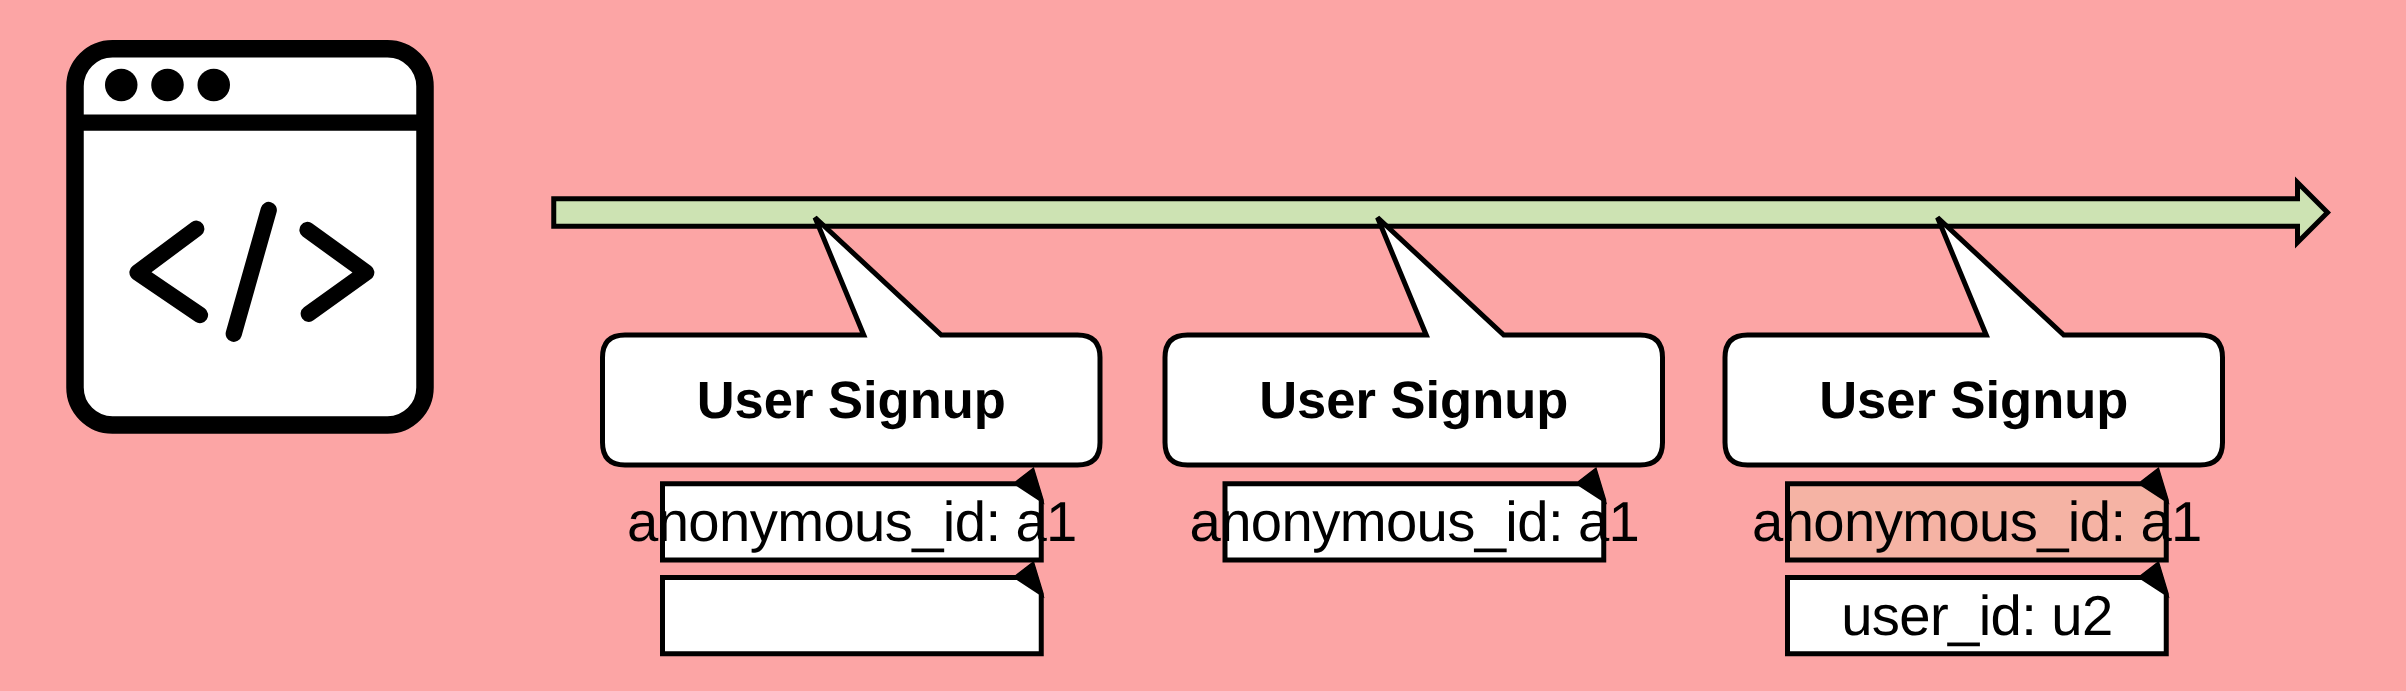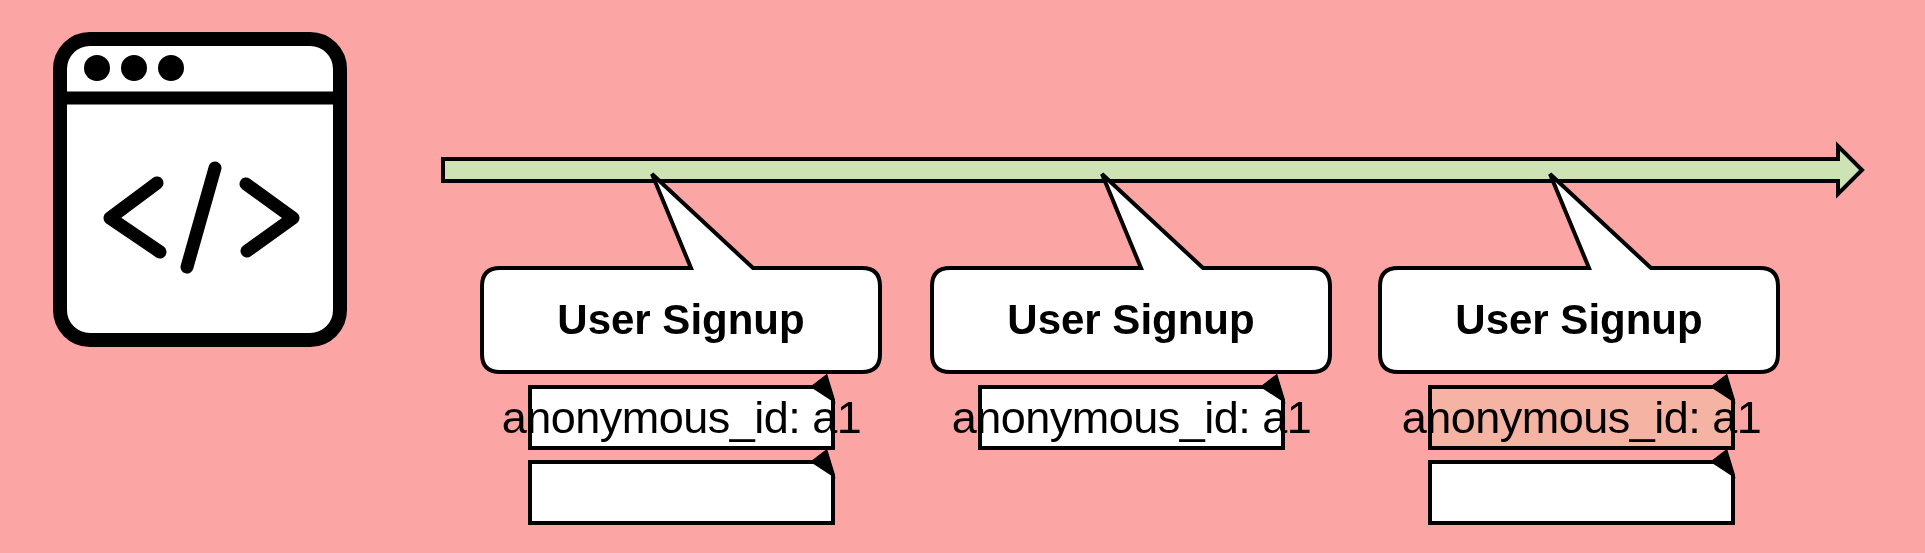--- a/index.html
+++ b/index.html
@@ -61,14 +61,15 @@
     </g>
   </svg>
 
   <div class="label title t-evt" style="left:482px;">User Signup</div>
   <div class="label title t-evt" style="left:932px;">User Signup</div>
   <div class="label title t-evt" style="left:1380px;">User Signup</div>
 
   <div class="label tagtext t-tag" style="left:530px;top:387px;">anonymous_id: a1</div>
   <div class="label tagtext t-tag" style="left:980px;top:387px;">anonymous_id: a1</div>
   <div class="label tagtext t-tag" style="left:1430px;top:387px;">anonymous_id: a1</div>
+  <div class="label tagtext t-tag" style="left:1430px;top:462px;">user_id: u2</div>
 
 </div>
 
 </body></html>

